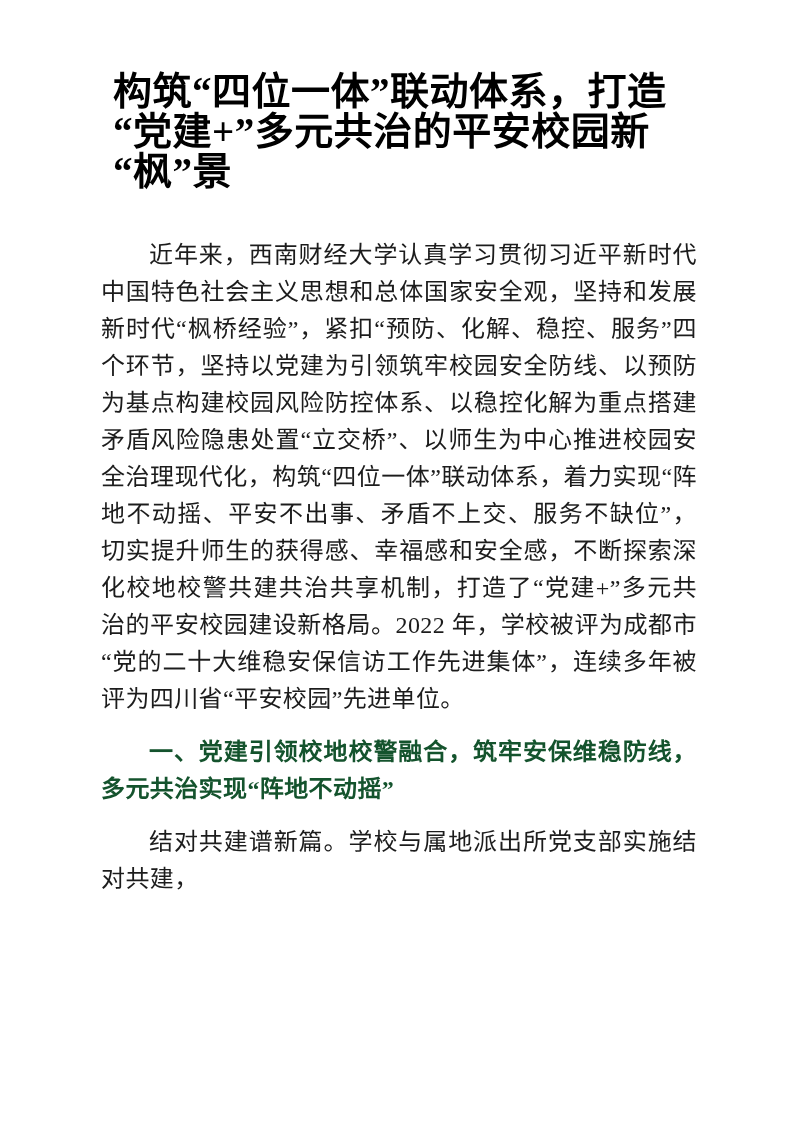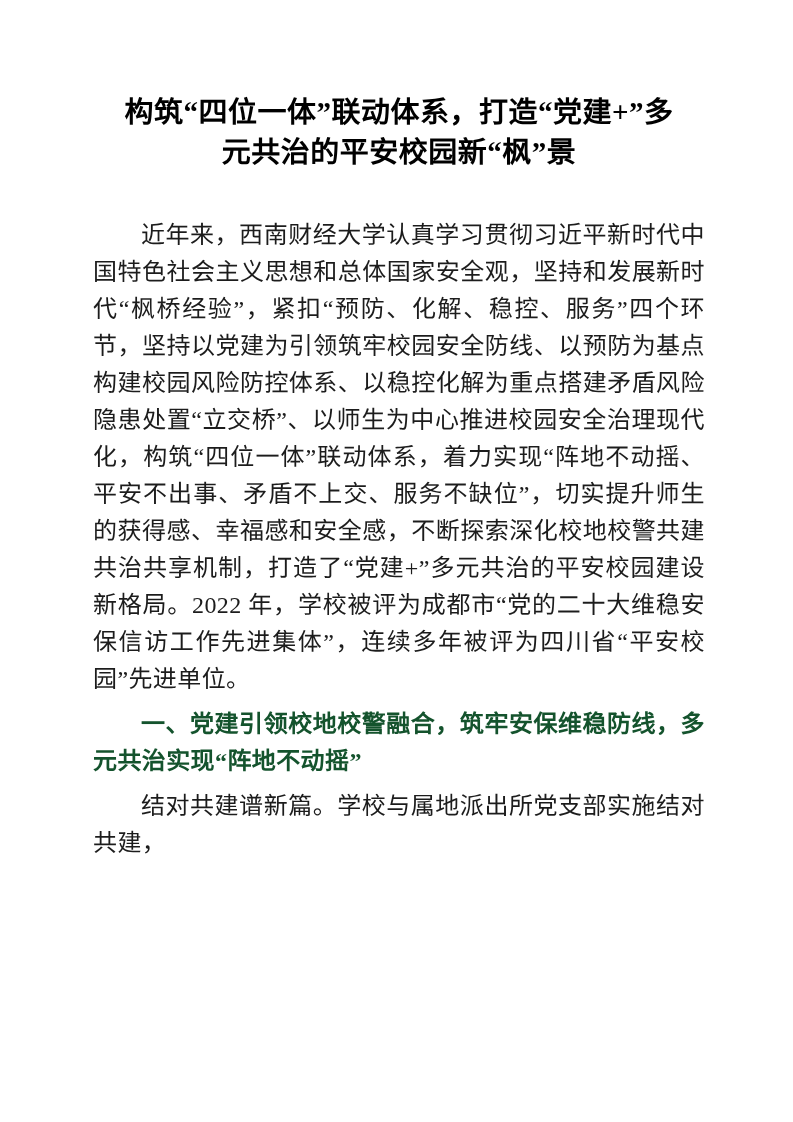--- a/index.html
+++ b/index.html
@@ -15,34 +15,33 @@
     color: #111111;
   }
   .page {
     box-sizing: border-box;
     width: 793px;
     height: 1122px;
     padding: 0 80px 0 85px;
     background: #ffffff;
   }
   .doc-title {
-    margin: 92px 0 0 0;
+    margin: 72px 0 0 0;
     padding: 0 28px;
-    font-size: 29px;
+    font-size: 39px;
     line-height: 40px;
     font-weight: bold;
-    text-align: center;
     color: #000000;
     letter-spacing: 0.5px;
   }
   .doc-content {
     margin-top: 45px;
   }
   .para {
-    margin: 8px;
+    margin: 16px;
     font-size: 24px;
     line-height: 37px;
     text-align: justify;
     text-justify: inter-ideograph;
     text-indent: 2em;
     font-weight: normal;
     color: #1c1c1c;
     letter-spacing: 0.4px;
   }
   .para.heading {

